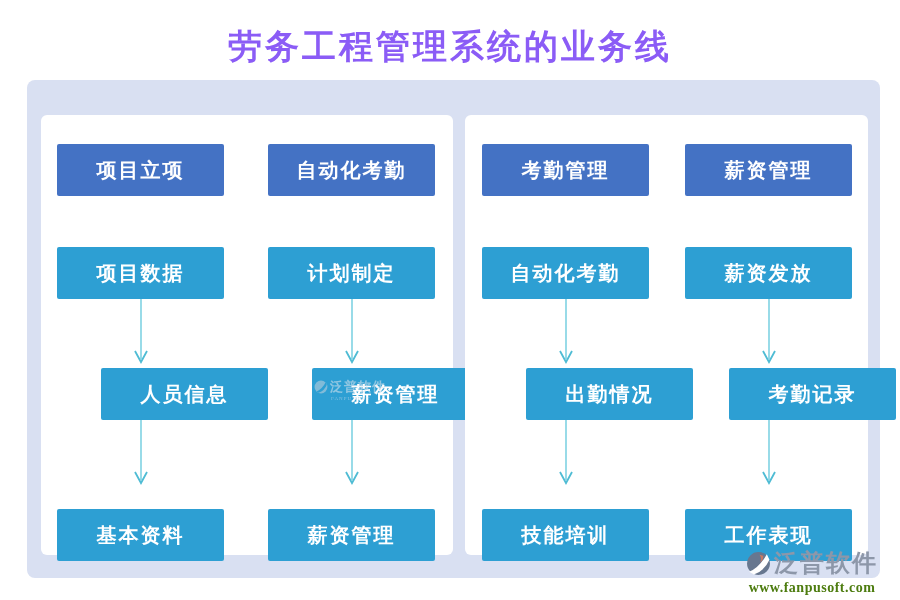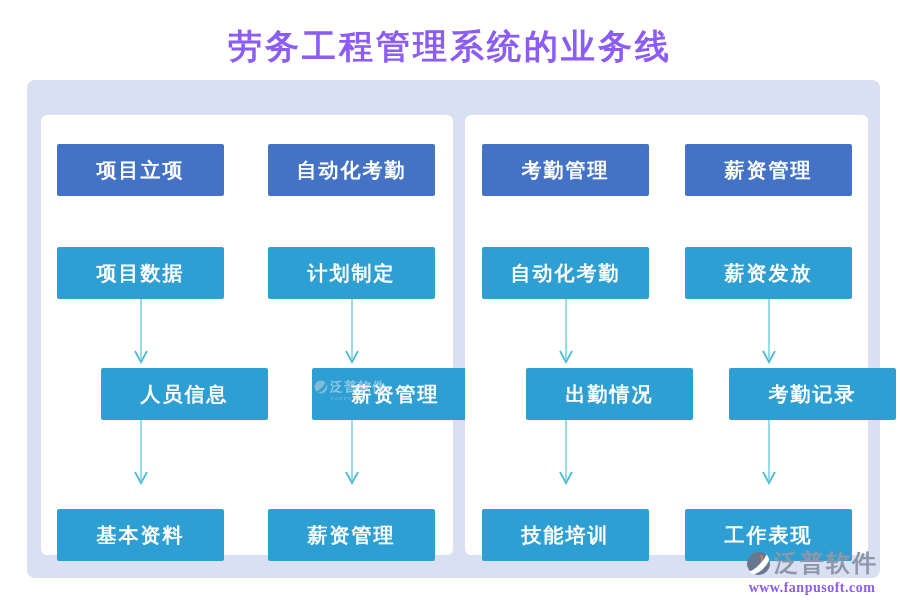--- a/index.html
+++ b/index.html
@@ -132,21 +132,21 @@
   }
   .brand .brand-name {
     color: #8d97a9;
     font-size: 24px;
     font-weight: bold;
     letter-spacing: 2px;
     white-space: nowrap;
   }
   .brand .brand-url {
     margin-top: 1px;
-    color: #8b5cf6;
+    color: #4d7c0f;
     font-size: 14px;
     font-weight: bold;
     letter-spacing: 0.5px;
     white-space: nowrap;
   }
 </style>
 </head>
 <body>
 
 <div class="stage">

